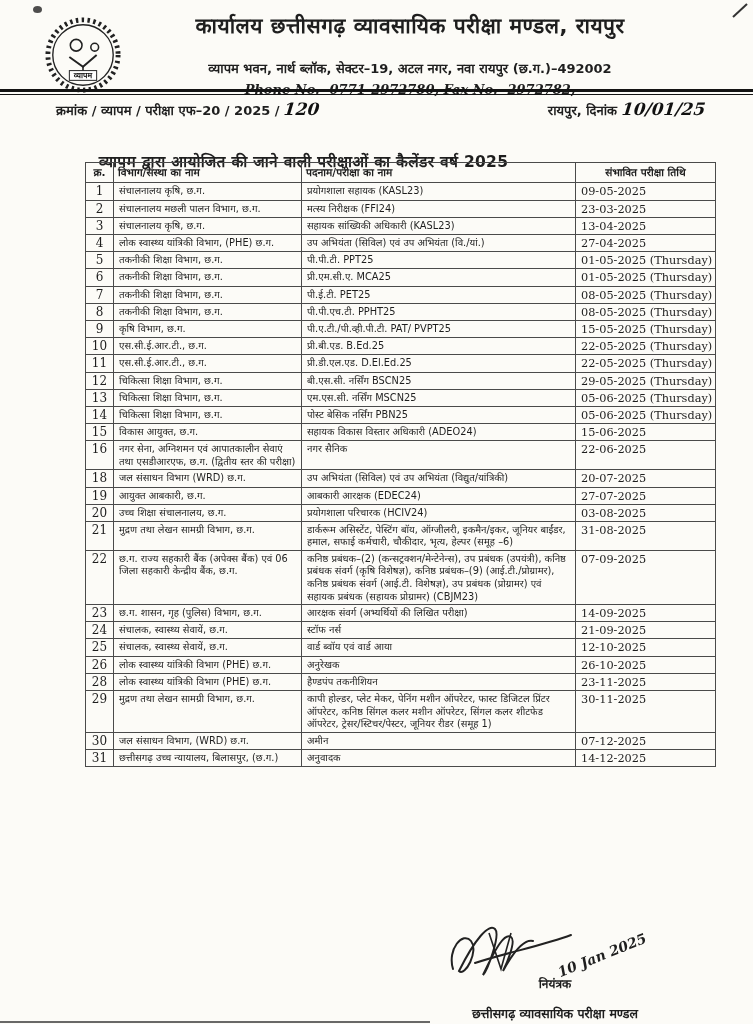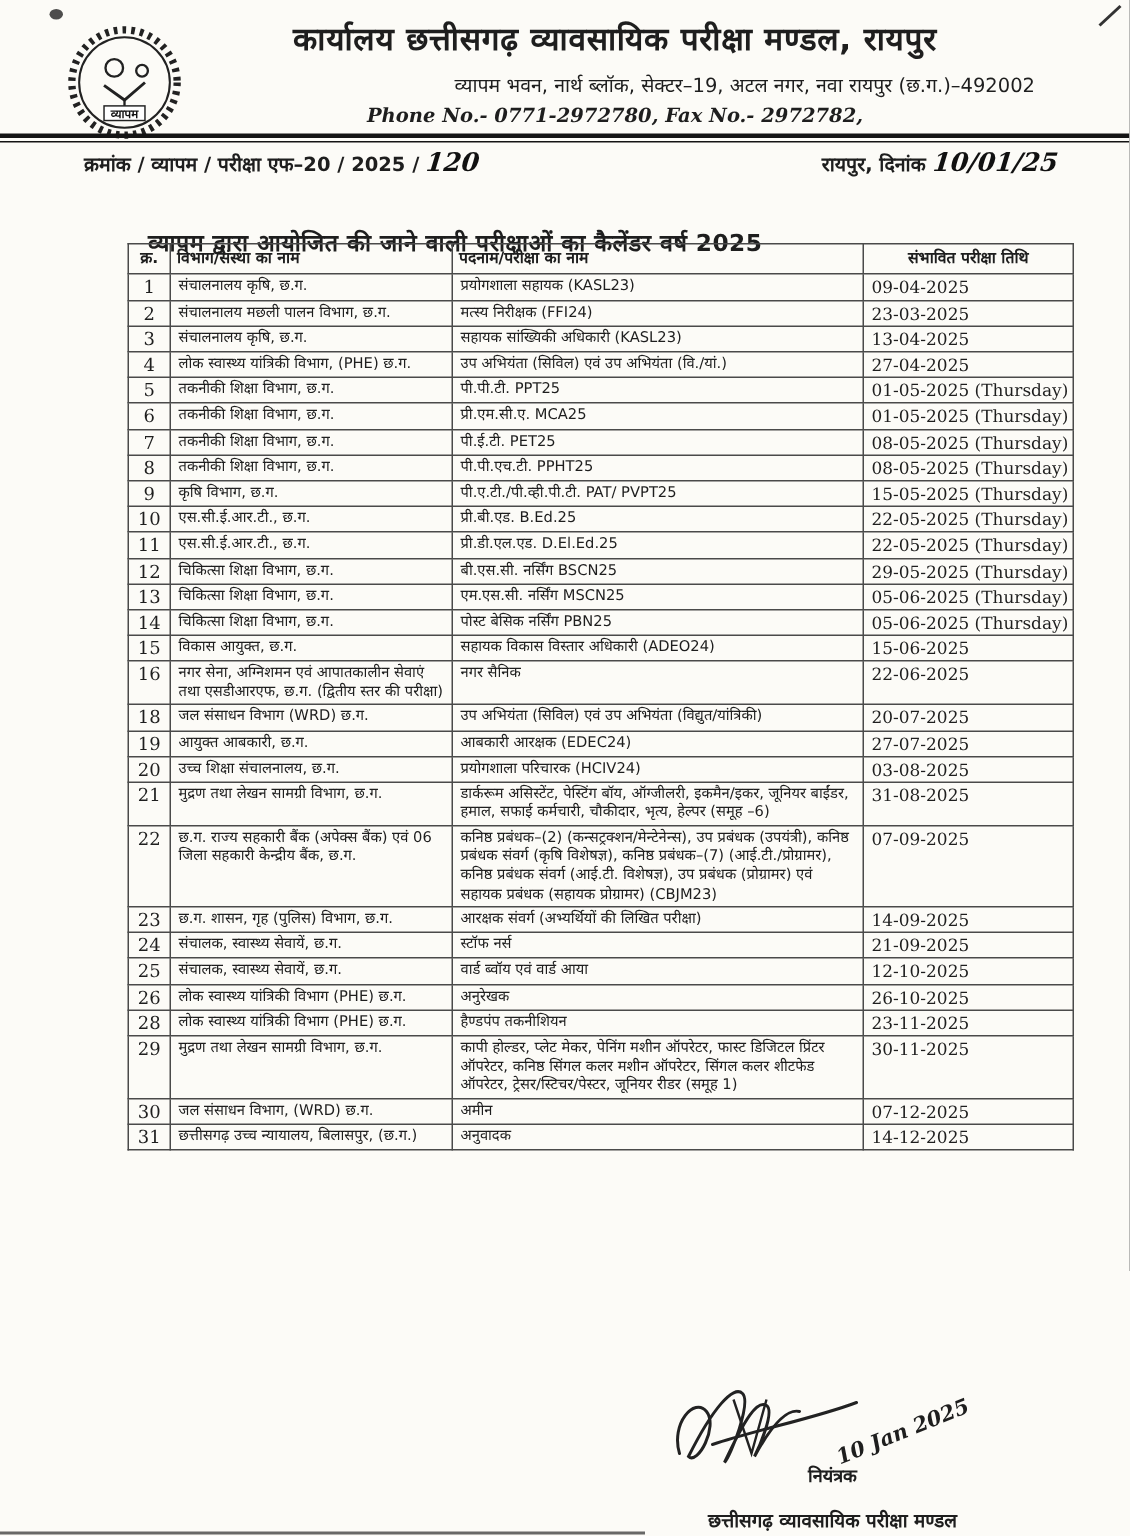--- a/index.html
+++ b/index.html
@@ -11,21 +11,21 @@
     font-family:"DejaVu Sans", sans-serif;
     color:#1e1e1e;
     overflow:hidden;
     box-sizing:border-box;
   }
   
   .letterhead{position:absolute;top:14px;left:0;width:753px;height:74px;}
   .seal{position:absolute;left:44px;top:2px;width:78px;height:78px;}
   .head-text{position:absolute;left:130px;top:0;width:560px;text-align:center;}
   .org-name{font-size:21px;font-weight:bold;letter-spacing:0.5px;line-height:1.2;}
-  .org-address{font-size:13px;font-weight:normal;margin-top:8px;text-align:right;}
+  .org-address{font-size:13px;font-weight:bold;margin-top:20px;}
   .org-phone{font-size:13px;font-weight:bold;margin-top:5px;font-family:"DejaVu Serif",serif;font-style:italic;}
   .double-rule{position:absolute;top:89px;left:0;width:753px;height:6px;
     border-top:3px solid #141414;border-bottom:1.5px solid #141414;box-sizing:border-box;}
   
   .ref-line{position:absolute;top:99px;left:0;width:753px;display:flex;
     justify-content:space-between;padding:0 48px 0 56px;box-sizing:border-box;
     font-size:13px;font-weight:bold;align-items:baseline;}
   .handwrite{font-family:"DejaVu Serif",serif;font-style:italic;font-weight:bold;
     font-size:17px;transform:skewX(-6deg);display:inline-block;color:#111;}
   
@@ -122,21 +122,21 @@
         <th class="h-dept">विभाग/संस्था का नाम</th>
         <th class="h-exam">पदनाम/परीक्षा का नाम</th>
         <th class="h-date">संभावित परीक्षा तिथि</th>
       </tr>
     </thead>
     <tbody>
         <tr>
           <td class="cell-sno">1</td>
           <td class="cell-department">संचालनालय कृषि, छ.ग.</td>
           <td class="cell-exam">प्रयोगशाला सहायक (KASL23)</td>
-          <td class="cell-date">09-04-2025</td>
+          <td class="cell-date">09-05-2025</td>
         </tr>
         <tr>
           <td class="cell-sno">2</td>
           <td class="cell-department">संचालनालय मछली पालन विभाग, छ.ग.</td>
           <td class="cell-exam">मत्स्य निरीक्षक (FFI24)</td>
           <td class="cell-date">23-03-2025</td>
         </tr>
         <tr>
           <td class="cell-sno">3</td>
           <td class="cell-department">संचालनालय कृषि, छ.ग.</td>
@@ -241,21 +241,21 @@
         </tr>
         <tr>
           <td class="cell-sno">21</td>
           <td class="cell-department">मुद्रण तथा लेखन सामग्री विभाग, छ.ग.</td>
           <td class="cell-exam">डार्करूम असिस्टेंट, पेस्टिंग बॉय, ऑग्जीलरी, इकमैन/इकर, जूनियर बाईंडर,  हमाल, सफाई कर्मचारी, चौकीदार, भृत्य, हेल्पर (समूह –6)</td>
           <td class="cell-date">31-08-2025</td>
         </tr>
         <tr>
           <td class="cell-sno">22</td>
           <td class="cell-department">छ.ग. राज्य सहकारी बैंक (अपेक्स बैंक) एवं 06 जिला सहकारी केन्द्रीय बैंक, छ.ग.</td>
-          <td class="cell-exam">कनिष्ठ प्रबंधक–(2) (कन्सट्रक्शन/मेन्टेनेन्स),  उप प्रबंधक (उपयंत्री), कनिष्ठ प्रबंधक संवर्ग (कृषि विशेषज्ञ), कनिष्ठ प्रबंधक–(7) (आई.टी./प्रोग्रामर), कनिष्ठ प्रबंधक संवर्ग (आई.टी. विशेषज्ञ), उप प्रबंधक (प्रोग्रामर) एवं सहायक प्रबंधक (सहायक प्रोग्रामर) (CBJM23)</td>
+          <td class="cell-exam">कनिष्ठ प्रबंधक–(2) (कन्सट्रक्शन/मेन्टेनेन्स),  उप प्रबंधक (उपयंत्री), कनिष्ठ प्रबंधक संवर्ग (कृषि विशेषज्ञ), कनिष्ठ प्रबंधक–(9) (आई.टी./प्रोग्रामर), कनिष्ठ प्रबंधक संवर्ग (आई.टी. विशेषज्ञ), उप प्रबंधक (प्रोग्रामर) एवं सहायक प्रबंधक (सहायक प्रोग्रामर) (CBJM23)</td>
           <td class="cell-date">07-09-2025</td>
         </tr>
         <tr>
           <td class="cell-sno">23</td>
           <td class="cell-department">छ.ग. शासन, गृह (पुलिस) विभाग, छ.ग.</td>
           <td class="cell-exam">आरक्षक संवर्ग (अभ्यर्थियों की लिखित परीक्षा)</td>
           <td class="cell-date">14-09-2025</td>
         </tr>
         <tr>
           <td class="cell-sno">24</td>

